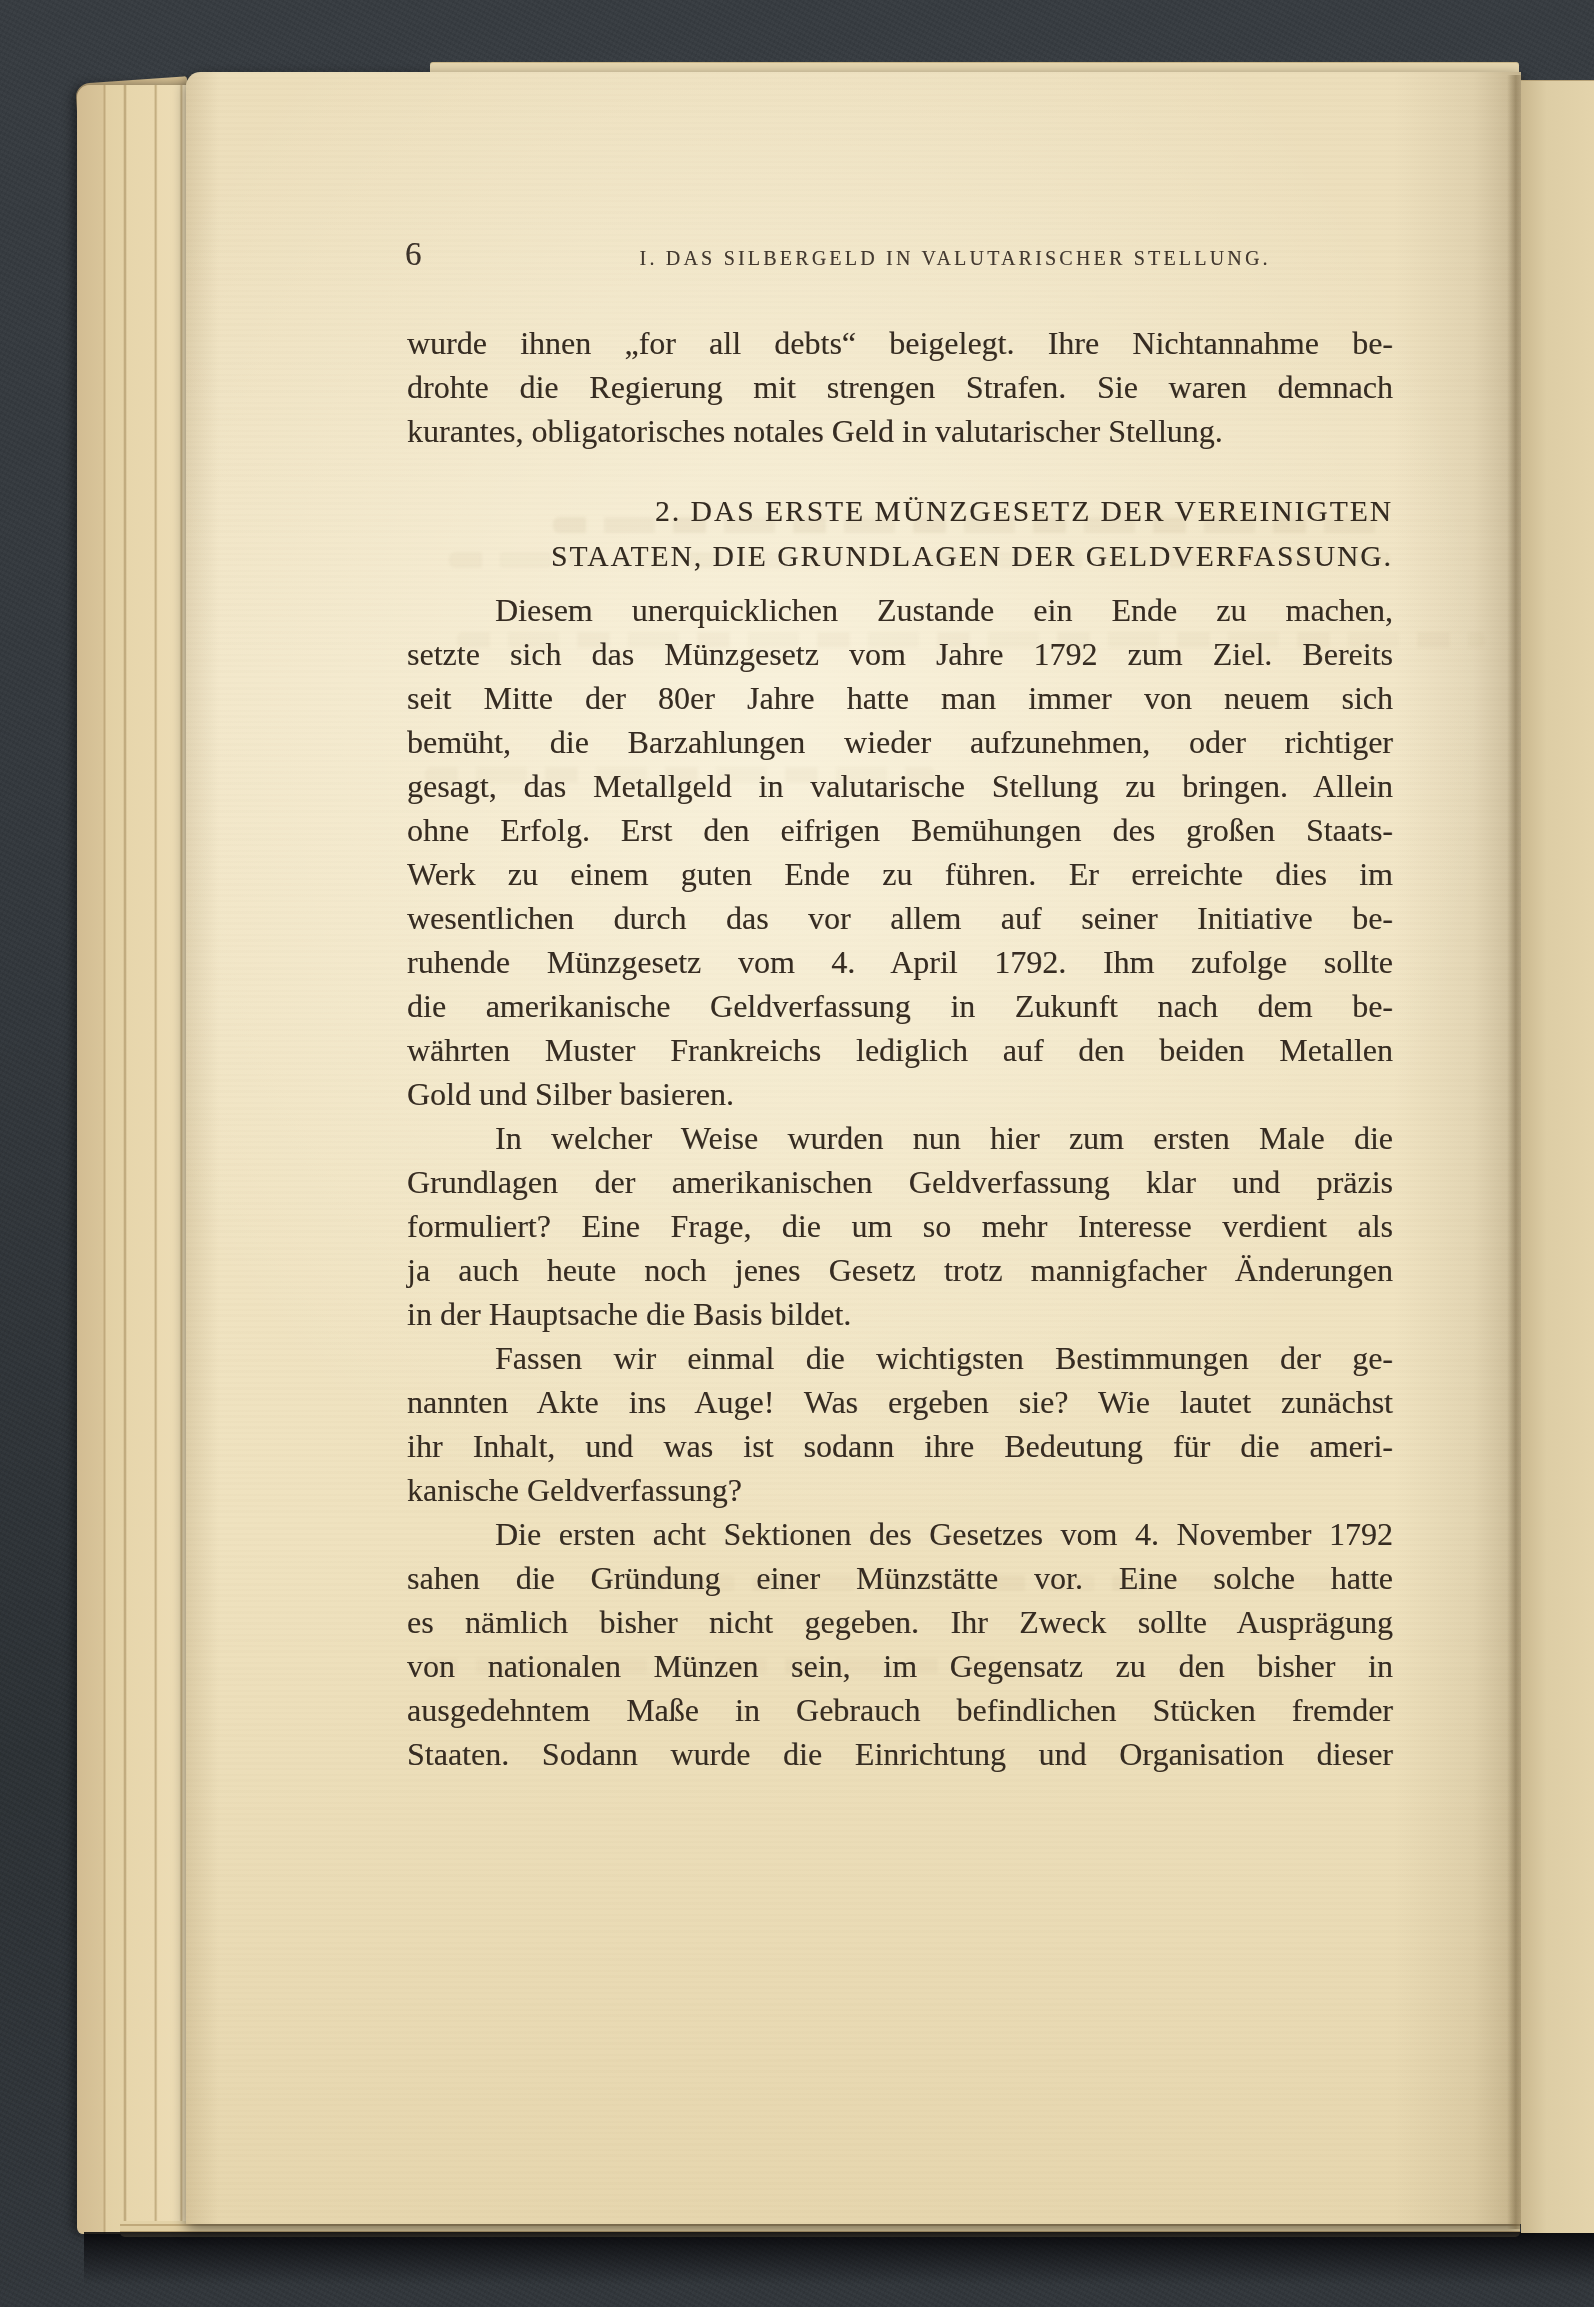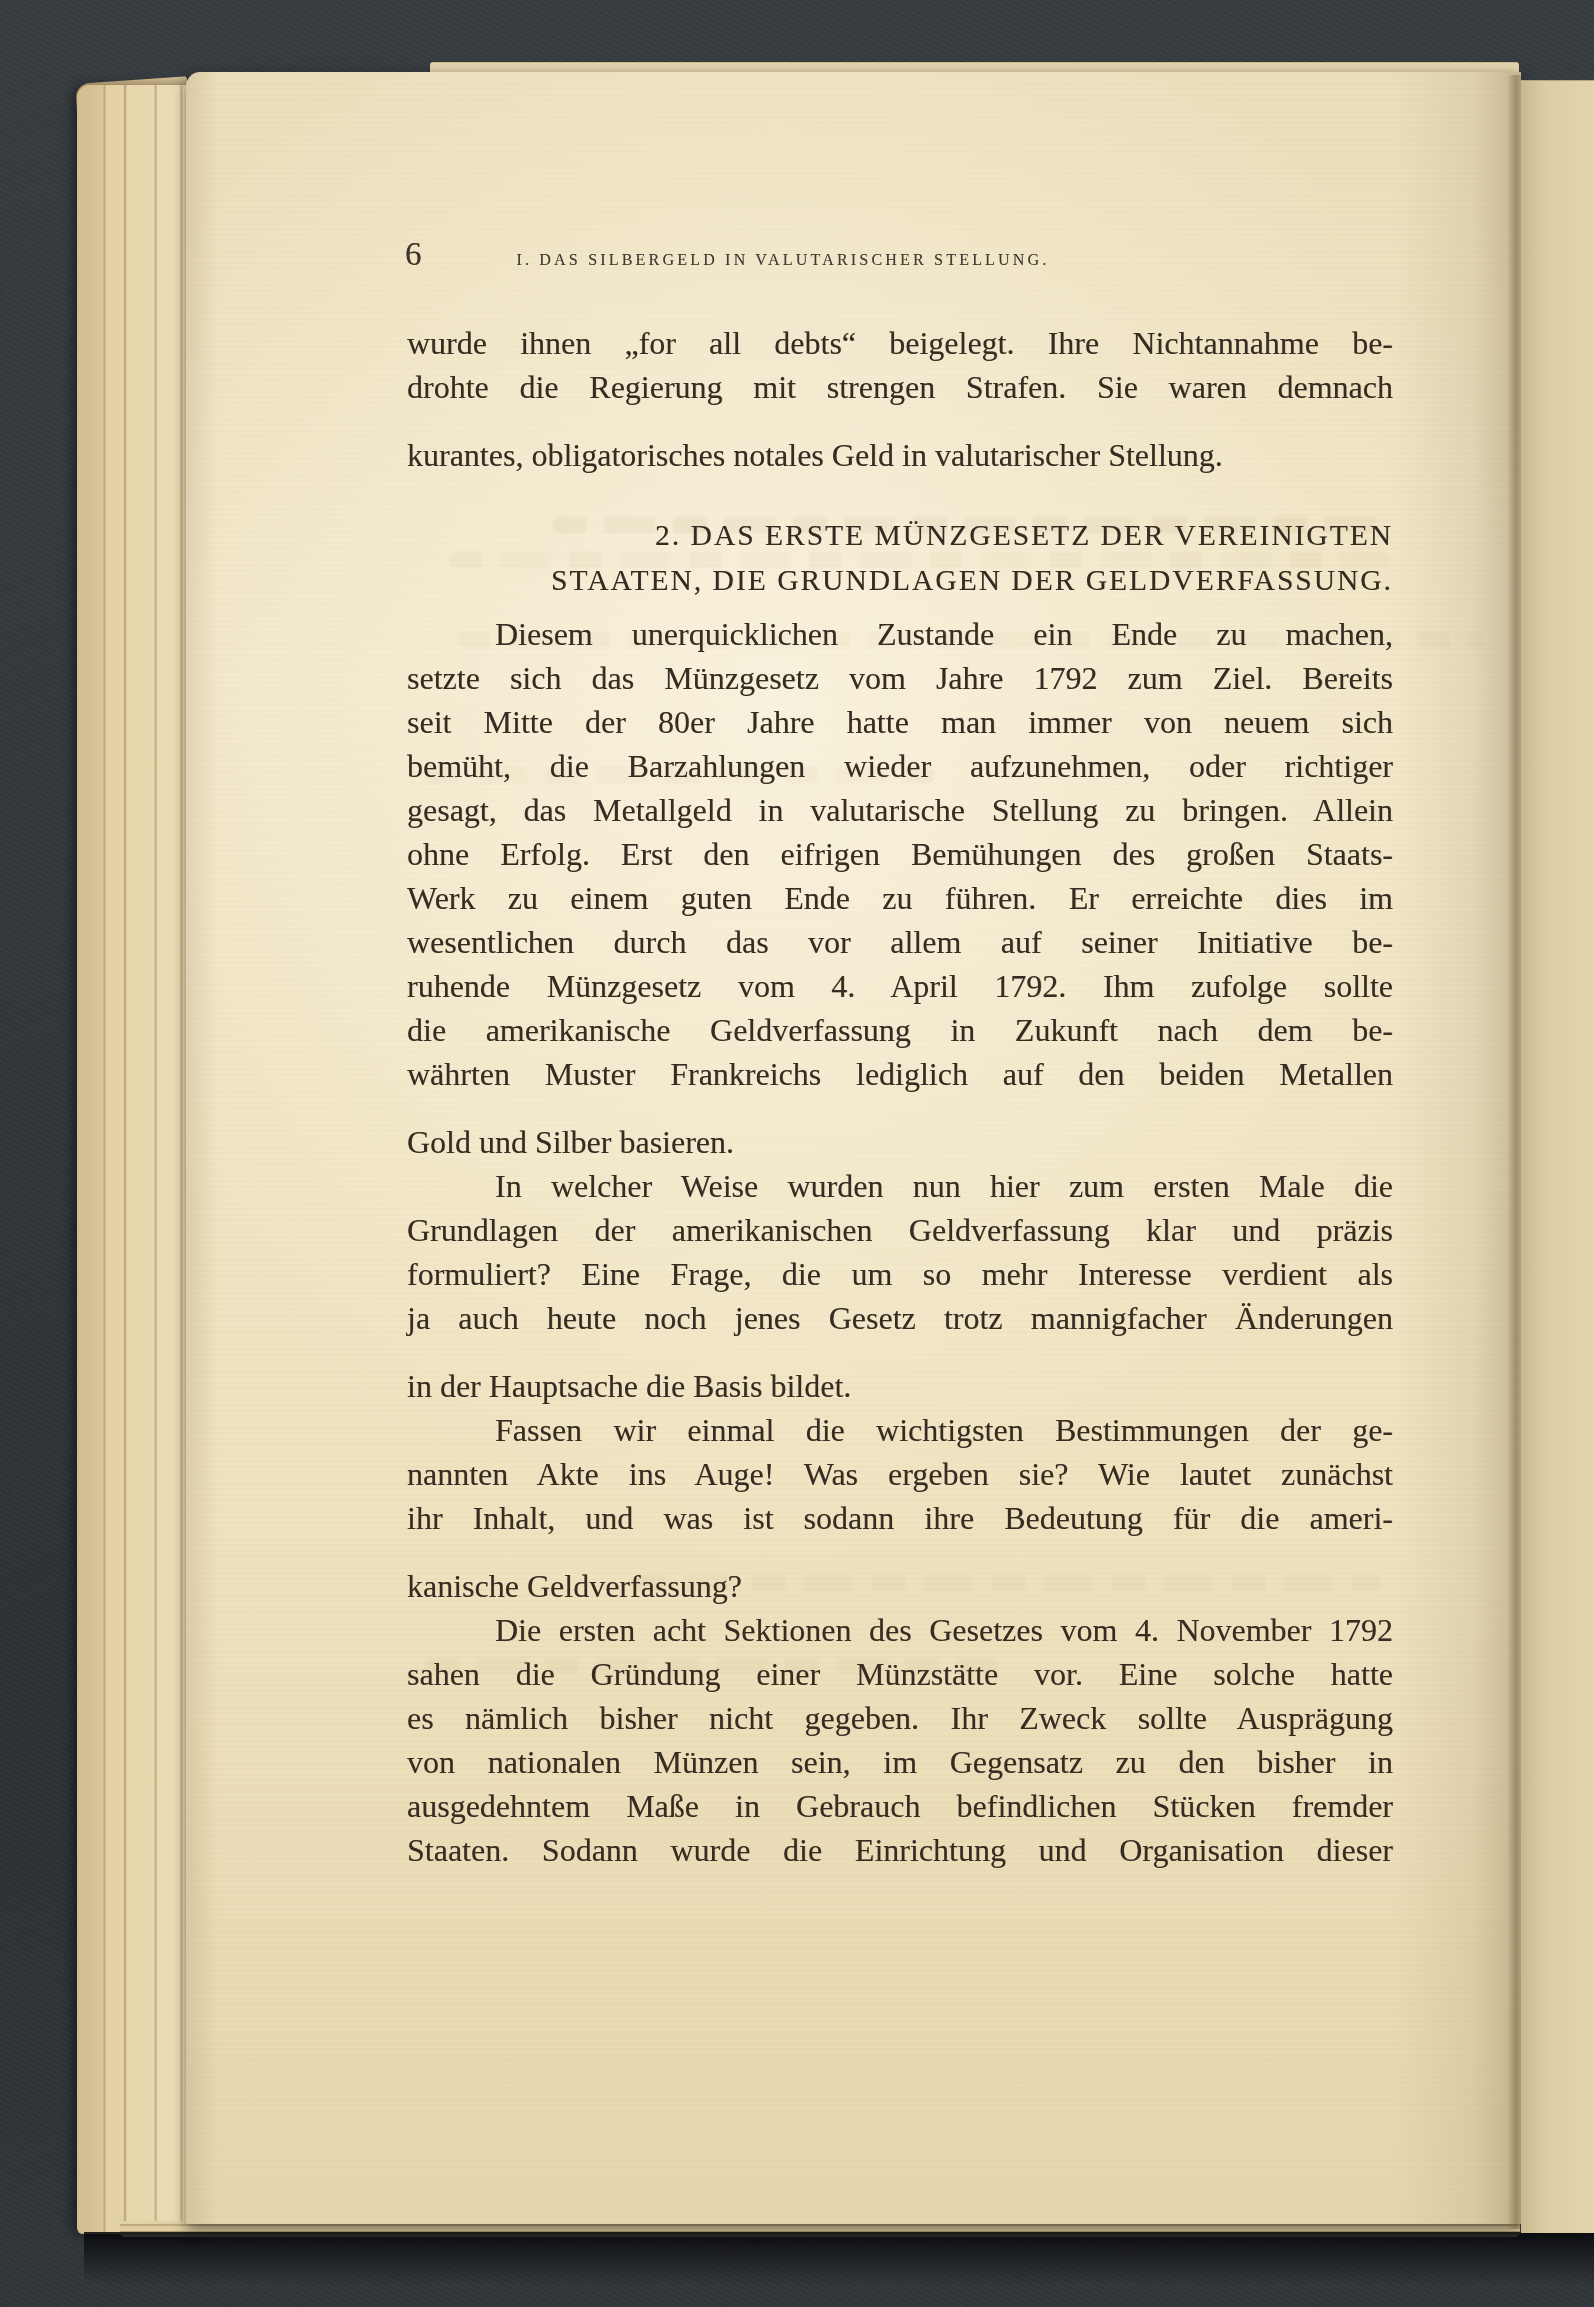--- a/index.html
+++ b/index.html
@@ -61,28 +61,28 @@
   
   .ghost { position:absolute; height:16px; border-radius:6.4px; filter:blur(1.6px); opacity:.55;
     background:repeating-linear-gradient(90deg, rgba(146,124,82,0.16) 0 33px, transparent 33px 51px,
       rgba(146,124,82,0.12) 51px 102px, transparent 102px 120px); }
 
   
   .header-row { left:219px; top:164px; width:989px; height:49px; display:flex; align-items:baseline;
     color:#3c322a; }
   .page-number { width:105px; font-size:33px; letter-spacing:0.8px;
     text-shadow:0.3px 0.3px 0 rgba(60,50,42,0.4); }
-  .running-header { flex:1; font-size:16px; letter-spacing:3.2px;
+  .running-header { flex:1; text-align:center; font-size:20px; letter-spacing:3.2px;
     color:#433930; padding-left:6.4px; white-space:nowrap;
     text-shadow:0.2px 0.2px 0 rgba(67,57,48,0.45); }
 
   .body-text { left:221px; top:249px; width:986px; color:#362c22; font-size:32px;
     line-height:44px; text-shadow:0.3px 0.3px 0 rgba(54,44,34,0.38); }
   .line { text-align:justify; text-align-last:justify; white-space:normal; }
-  .line.last { text-align-last:left;margin-top:24px; }
+  .line.last { text-align-last:left; }
   .line.indent { padding-left:88px; }
   .heading { margin-top:36px; margin-bottom:8.8px; }
   .heading-line { text-align:right; font-size:29.5px; line-height:45px; letter-spacing:2px;
     white-space:nowrap; color:#342b21; }
 </style>
 </head>
 <body>
 
 <div class="scene">
 

